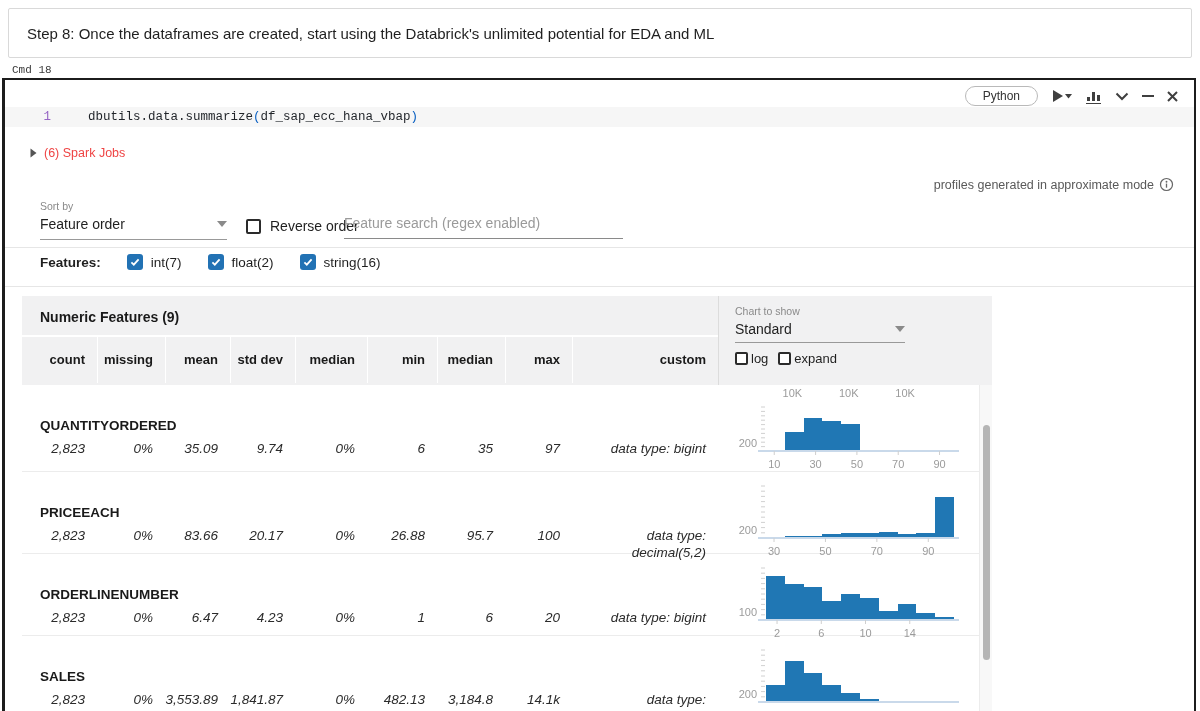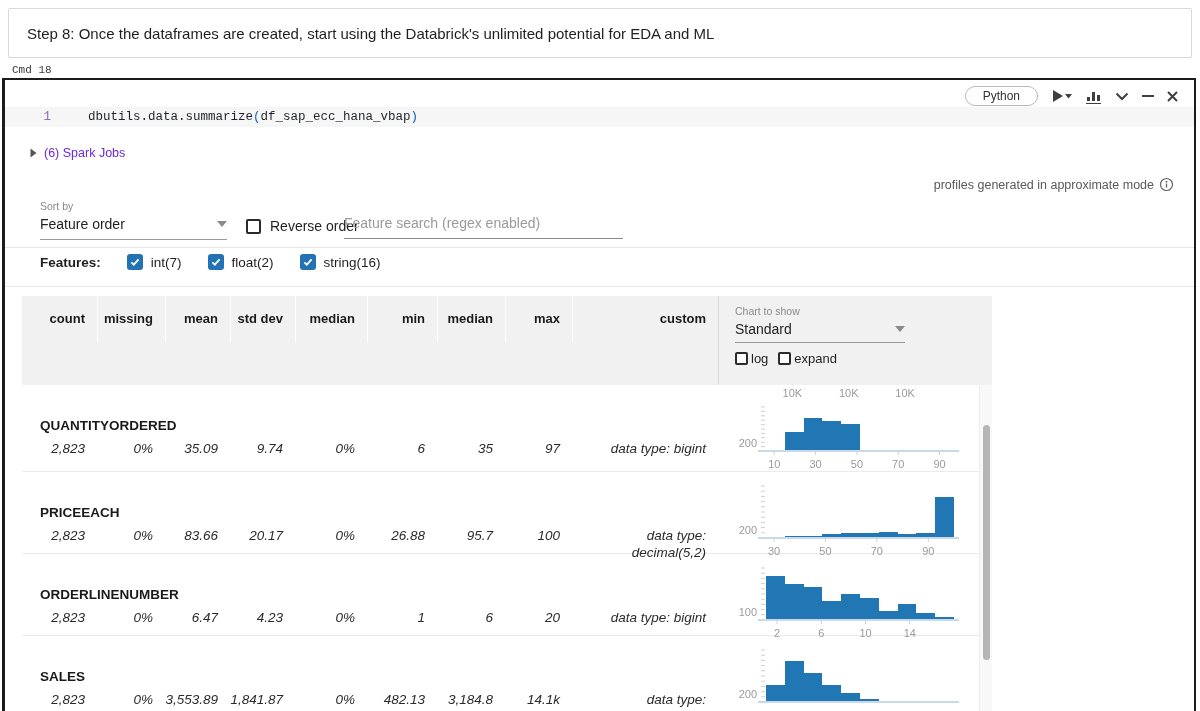--- a/index.html
+++ b/index.html
@@ -26,21 +26,21 @@
 
   .cell-vscroll-thumb { position:absolute; top:28px; right:4px; width:12px; height:6px; background:#4a4a4a; }
 
   .code-line { position:absolute; top:27px; left:0; width:100%; height:20px; background:#f6f6f6;
     display:flex; align-items:center; font-size:12.5px; }
   .code-line .lnum { width:46px; text-align:right; color:#9665c4; }
   .code-line .ctext { padding-left:37px; color:#1f2328; }
   .code-line .paren { color:#0a60c2; }
 
   .spark-jobs { position:absolute; top:66px; left:25px; display:flex; align-items:center; gap:7px;
-    font-size:12.5px; color:#6d28d9; cursor:pointer; }
+    font-size:12.5px; color:#ef4444; cursor:pointer; }
 
   .profiles-note { position:absolute; top:97px; right:20px; display:flex; align-items:center; gap:5px;
     font-size:12.5px; color:#595959; }
 
   
   .sort-label { position:absolute; left:35px; top:120px; font-size:10.5px; color:#8a8a8a; }
   .sort-select { position:absolute; left:35px; top:136px; width:187px; border-bottom:1px solid #999;
     padding-bottom:7px; display:flex; justify-content:space-between; align-items:center;
     font-size:14px; color:#1f1f1f; cursor:pointer; }
   .reverse-wrap { position:absolute; left:241px; top:138px; display:flex; align-items:center; gap:9px;
@@ -200,20 +200,21 @@
             </svg>
           </span>
           <span>string(16)</span>
         </span>
       </div>
   <div class="feat-divider"></div>
 
   <div class="profile-table">
     <div class="pt-header">
       <div class="pth-left">
+        <div class="pth-title">Numeric Features (9)</div>
         <div class="pth-cols" id="header-cols">
               <div class="pth-col" style="width: 75px;">count</div>
               <div class="pth-col" style="width: 68px;">missing</div>
               <div class="pth-col" style="width: 65px;">mean</div>
               <div class="pth-col" style="width: 65px;">std dev</div>
               <div class="pth-col" style="width: 72px;">median</div>
               <div class="pth-col" style="width: 70px;">min</div>
               <div class="pth-col" style="width: 68px;">median</div>
               <div class="pth-col" style="width: 67px;">max</div>
               <div class="pth-col" style="width: 146px;">custom</div>

